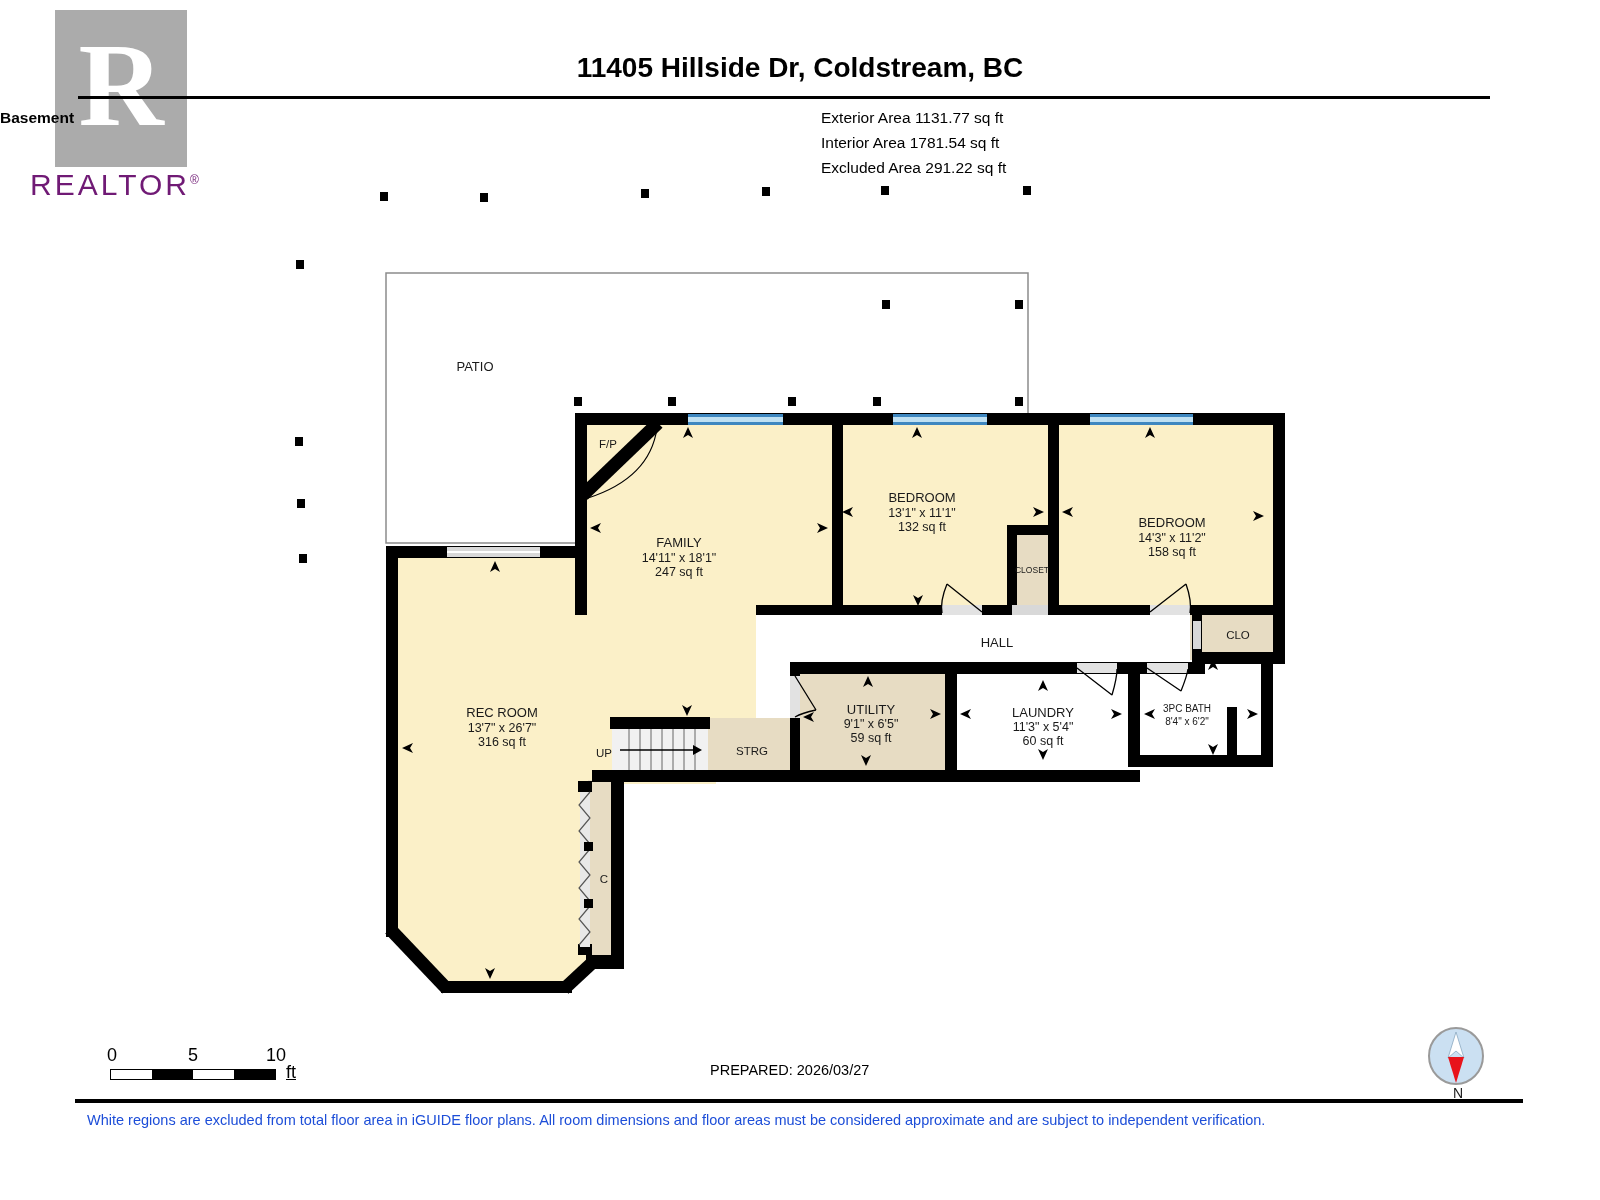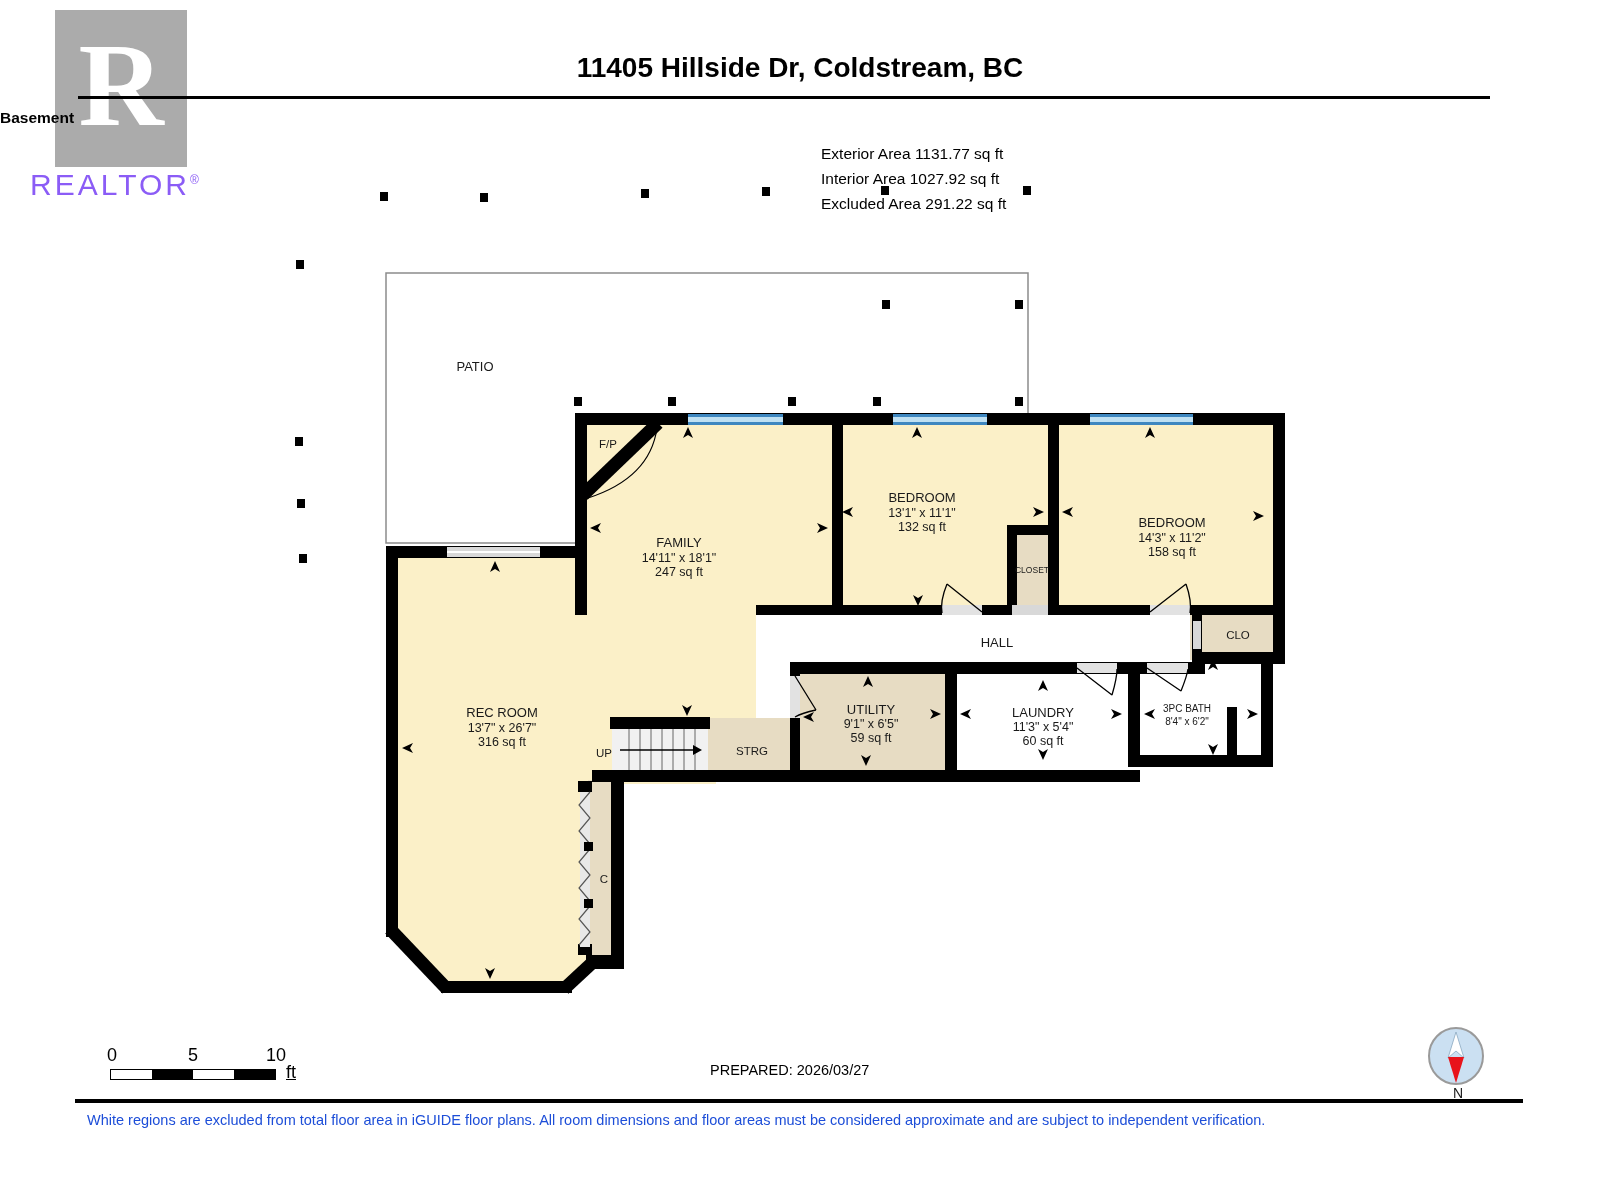--- a/index.html
+++ b/index.html
@@ -1,26 +1,26 @@
 <!DOCTYPE html>
 <html><head>
 <meta charset="utf-8">
 <style>
   html,body{margin:0;padding:0;background:#fff;}
   body{width:1600px;height:1200px;position:relative;font-family:"Liberation Sans",sans-serif;color:#000;overflow:hidden;}
   .abs{position:absolute;}
   
   #logo-box{left:55px;top:10px;width:132px;height:157px;background:#ababab;display:flex;align-items:center;justify-content:center;}
   #logo-r{font-family:"Liberation Serif",serif;font-weight:bold;font-size:118px;color:#fff;line-height:1;margin-top:-6px;}
-  #logo-word{left:30px;top:168px;width:175px;font-size:30px;letter-spacing:3px;color:#8b5cf6;font-weight:400;}
+  #logo-word{left:30px;top:168px;width:175px;font-size:30px;letter-spacing:3px;color:#701a75;font-weight:400;}
   #logo-word sup{font-size:12px;}
   #page-title{left:0;top:52px;width:1600px;text-align:center;font-size:28px;font-weight:bold;}
   #header-rule{left:78px;top:96px;width:1412px;height:3px;background:#000;}
   #basement-label{left:0px;top:109px;width:802px;font-weight:bold;font-size:15.5px;}
-  .area-line{left:821px;width:400px;font-size:15.5px;margin-top:36px;}
+  .area-line{left:821px;width:400px;font-size:15.5px;}
   
   .tick{font-size:18px;}
   #bar{left:110px;top:1069px;width:164px;height:9px;border:1px solid #000;display:flex;}
   #bar div{flex:1;}
   
   #footer-rule{left:75px;top:1099px;width:1448px;height:4px;background:#000;}
   #disclaimer{left:87px;top:1112px;width:1400px;font-size:14.5px;color:#1d4ed8;}
   #prepared{left:710px;top:1062px;font-size:14.5px;}
   svg text{font-family:"Liberation Sans",sans-serif;fill:#1a1a1a;}
   .room-name{font-size:13px;}
@@ -33,21 +33,21 @@
 
 <div class="abs" id="logo-box">
   <div id="logo-r">R</div>
 </div>
 <div class="abs" id="logo-word"><span>REALTOR</span><sup>®</sup></div>
 
 <div class="abs" id="page-title">11405 Hillside Dr, Coldstream, BC</div>
 <div class="abs" id="header-rule"></div>
 <div class="abs" id="basement-label">Basement</div>
 <div class="abs area-line" style="top:109px;">Exterior Area 1131.77 sq ft</div>
-<div class="abs area-line" style="top:134px;">Interior Area 1027.92 sq ft</div>
+<div class="abs area-line" style="top:134px;">Interior Area 1781.54 sq ft</div>
 <div class="abs area-line" style="top:159px;">Excluded Area 291.22 sq ft</div>
 
 <svg class="abs" style="left:0;top:0;" width="1600" height="1200" viewBox="0 0 1600 1200">
 
   <path d="M386,273 L1028,273 L1028,419 L581,419 L581,543 L386,543 Z" fill="#ffffff" stroke="#8c8c8c" stroke-width="1.5"></path>
 
   <g>
     <rect x="575" y="413" width="710" height="202" fill="#FBF0C8"></rect>
     <path d="M386,546 L596,546 L596,960 L573,987 L443,987 L386,931 Z" fill="#FBF0C8"></path>
     <rect x="588" y="558" width="182" height="164" fill="#FBF0C8"></rect>

